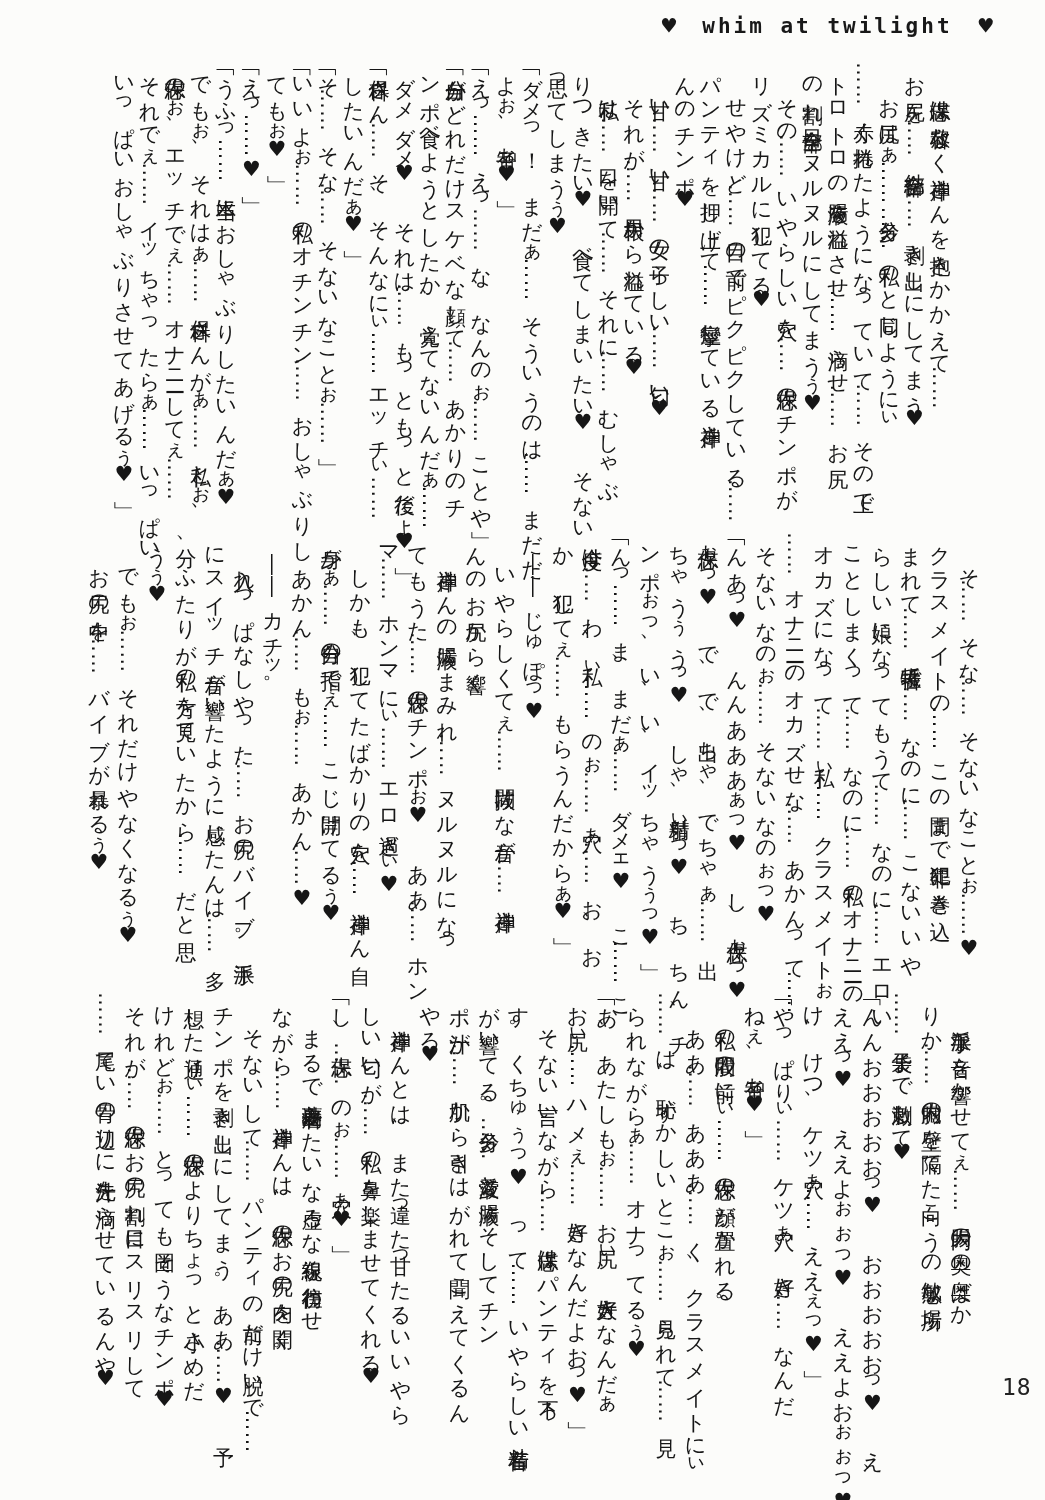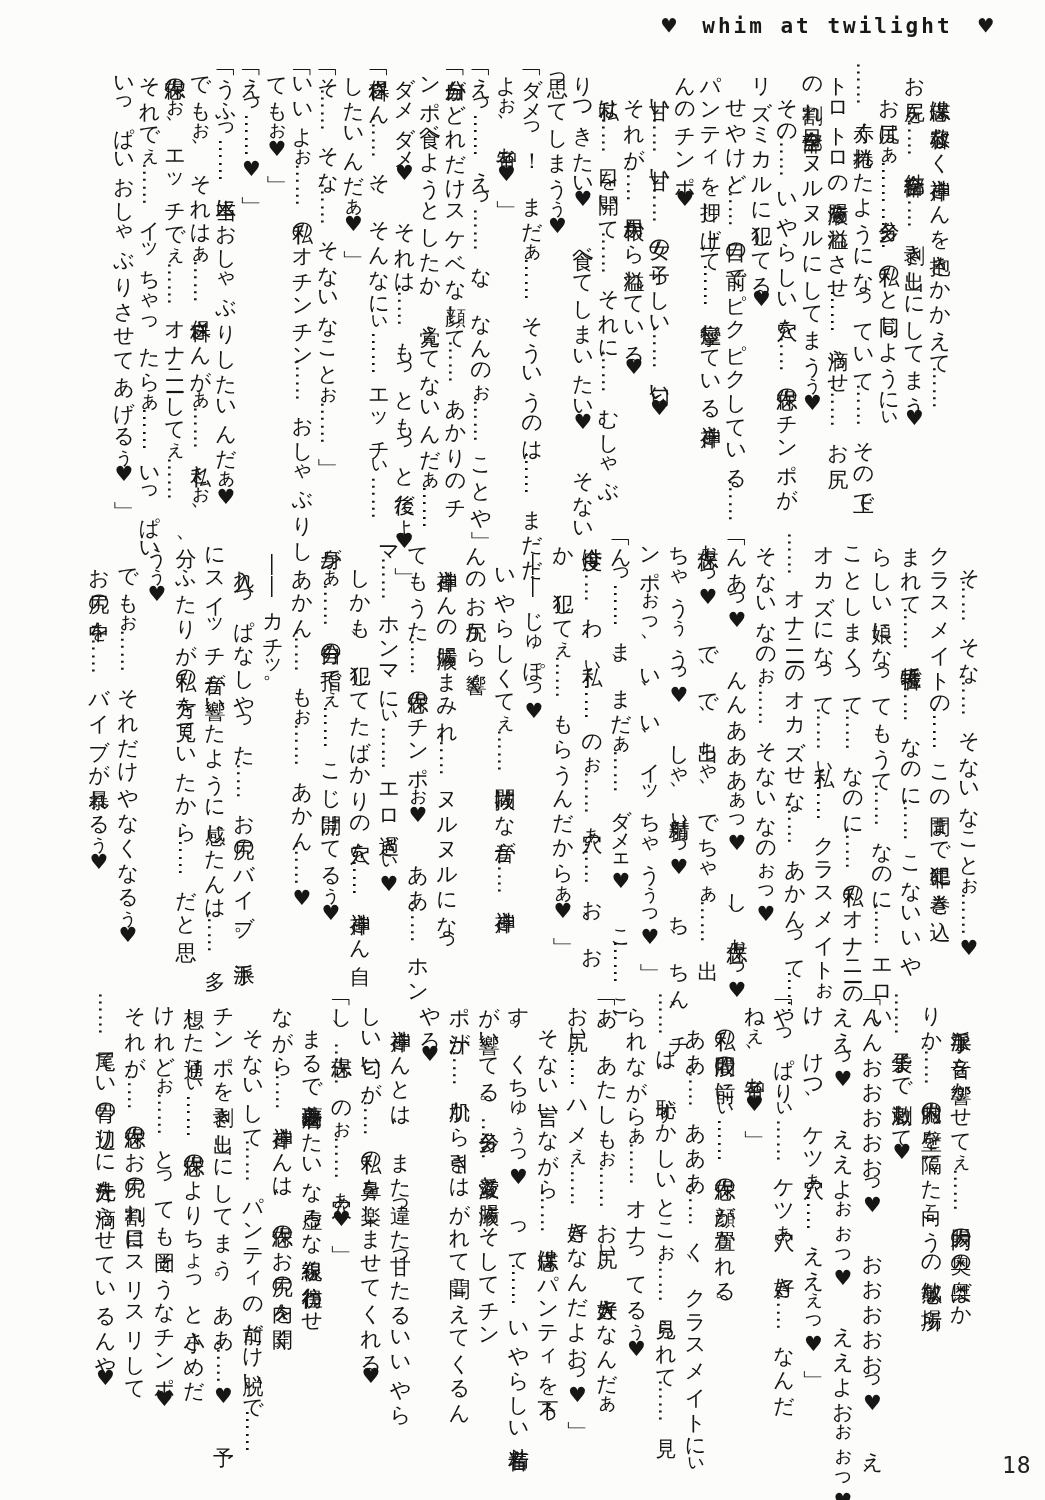--- a/index.html
+++ b/index.html
@@ -31,21 +31,21 @@
     color:#161616;
     white-space:nowrap;
   }
   .band .vline{display:block;}
   .band-top   {top:62px;  right:93px; height:462px; line-height:25.5px;}
   .band-mid   {top:532px; right:62px; height:455px; line-height:29px;}
   .band-bottom{top:992px; right:70px; height:480px; line-height:29.5px;}
   
   .page-number{
     position:absolute;
-    top:1452px;left:1002px;
+    top:1374px;left:1002px;
     font-family:"DejaVu Sans Mono","Liberation Mono",monospace;
     font-size:23px;color:#222;
     letter-spacing:1px;
   }
 </style>
 </head>
 <body>
 
 <div class="page">
 

